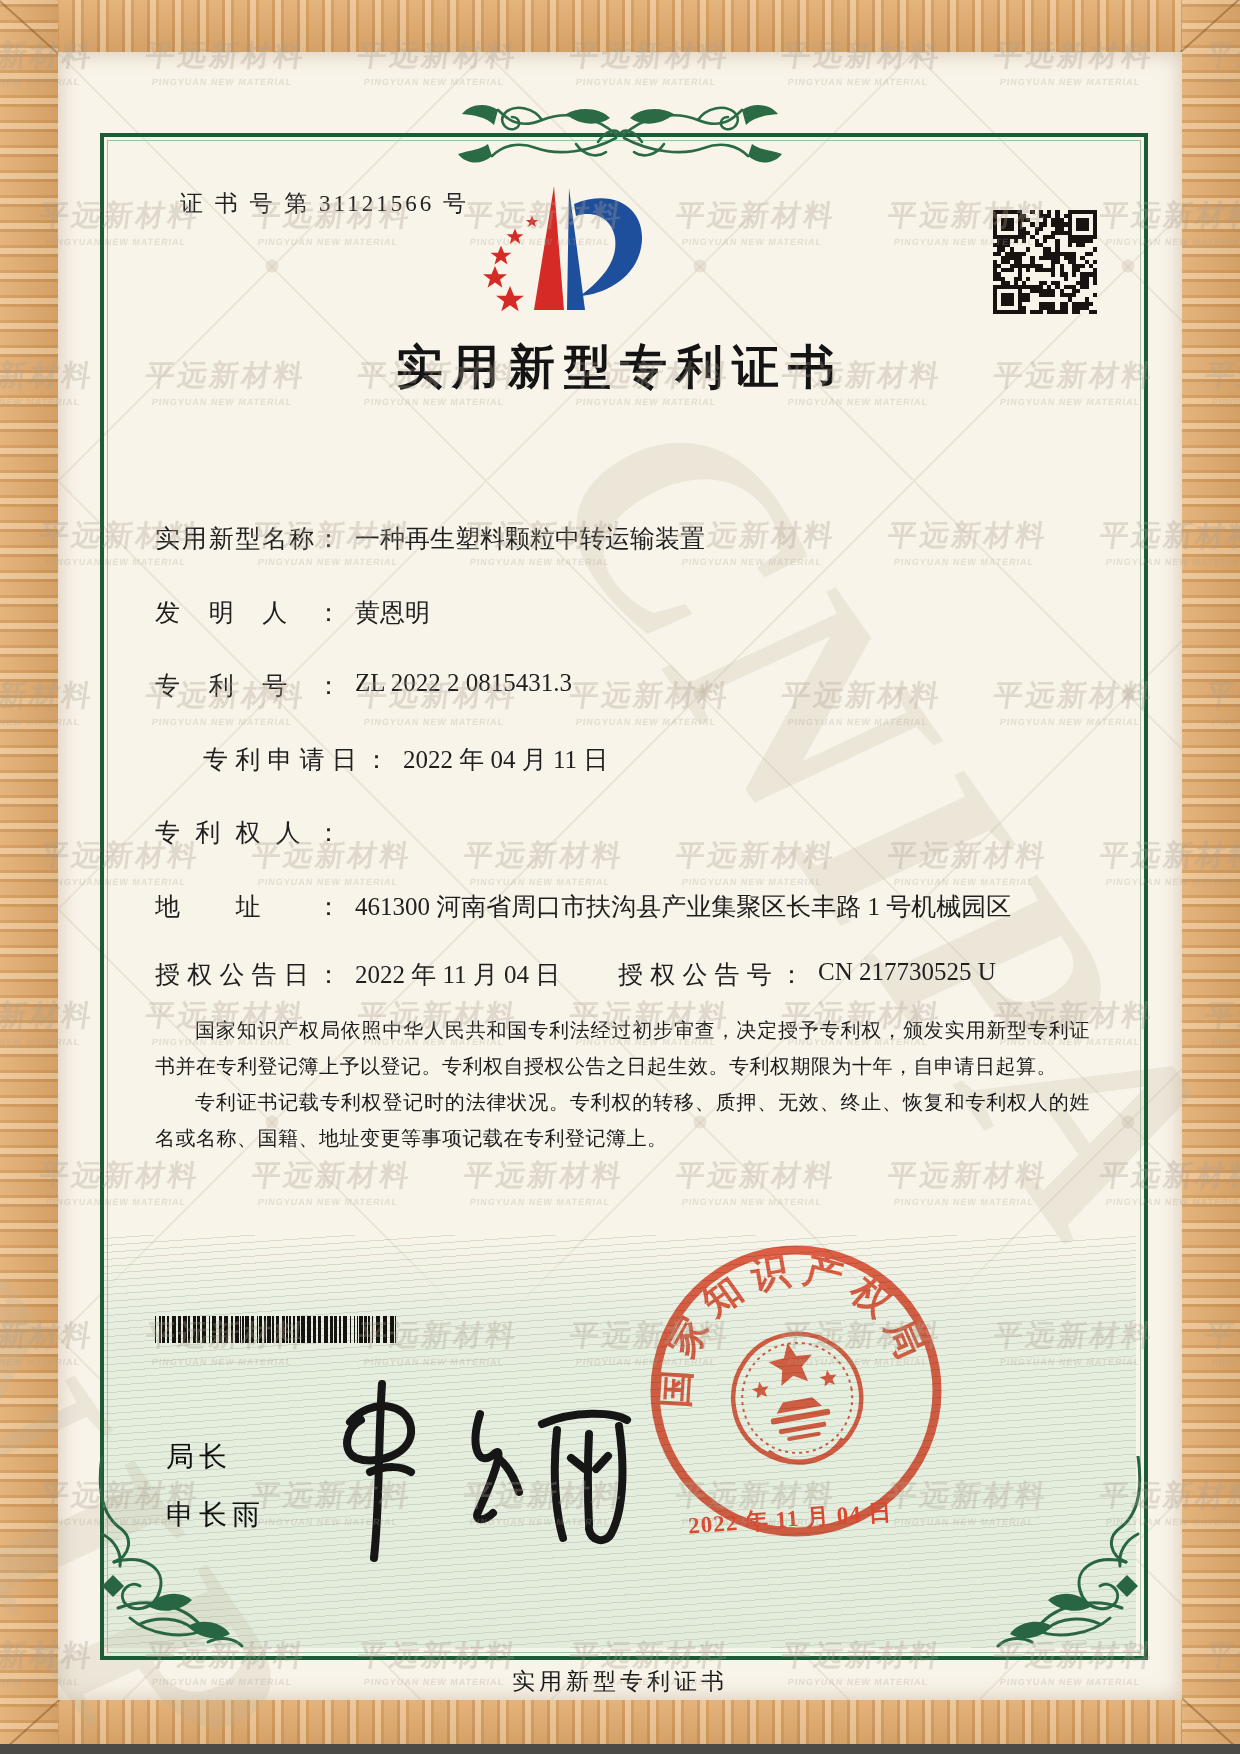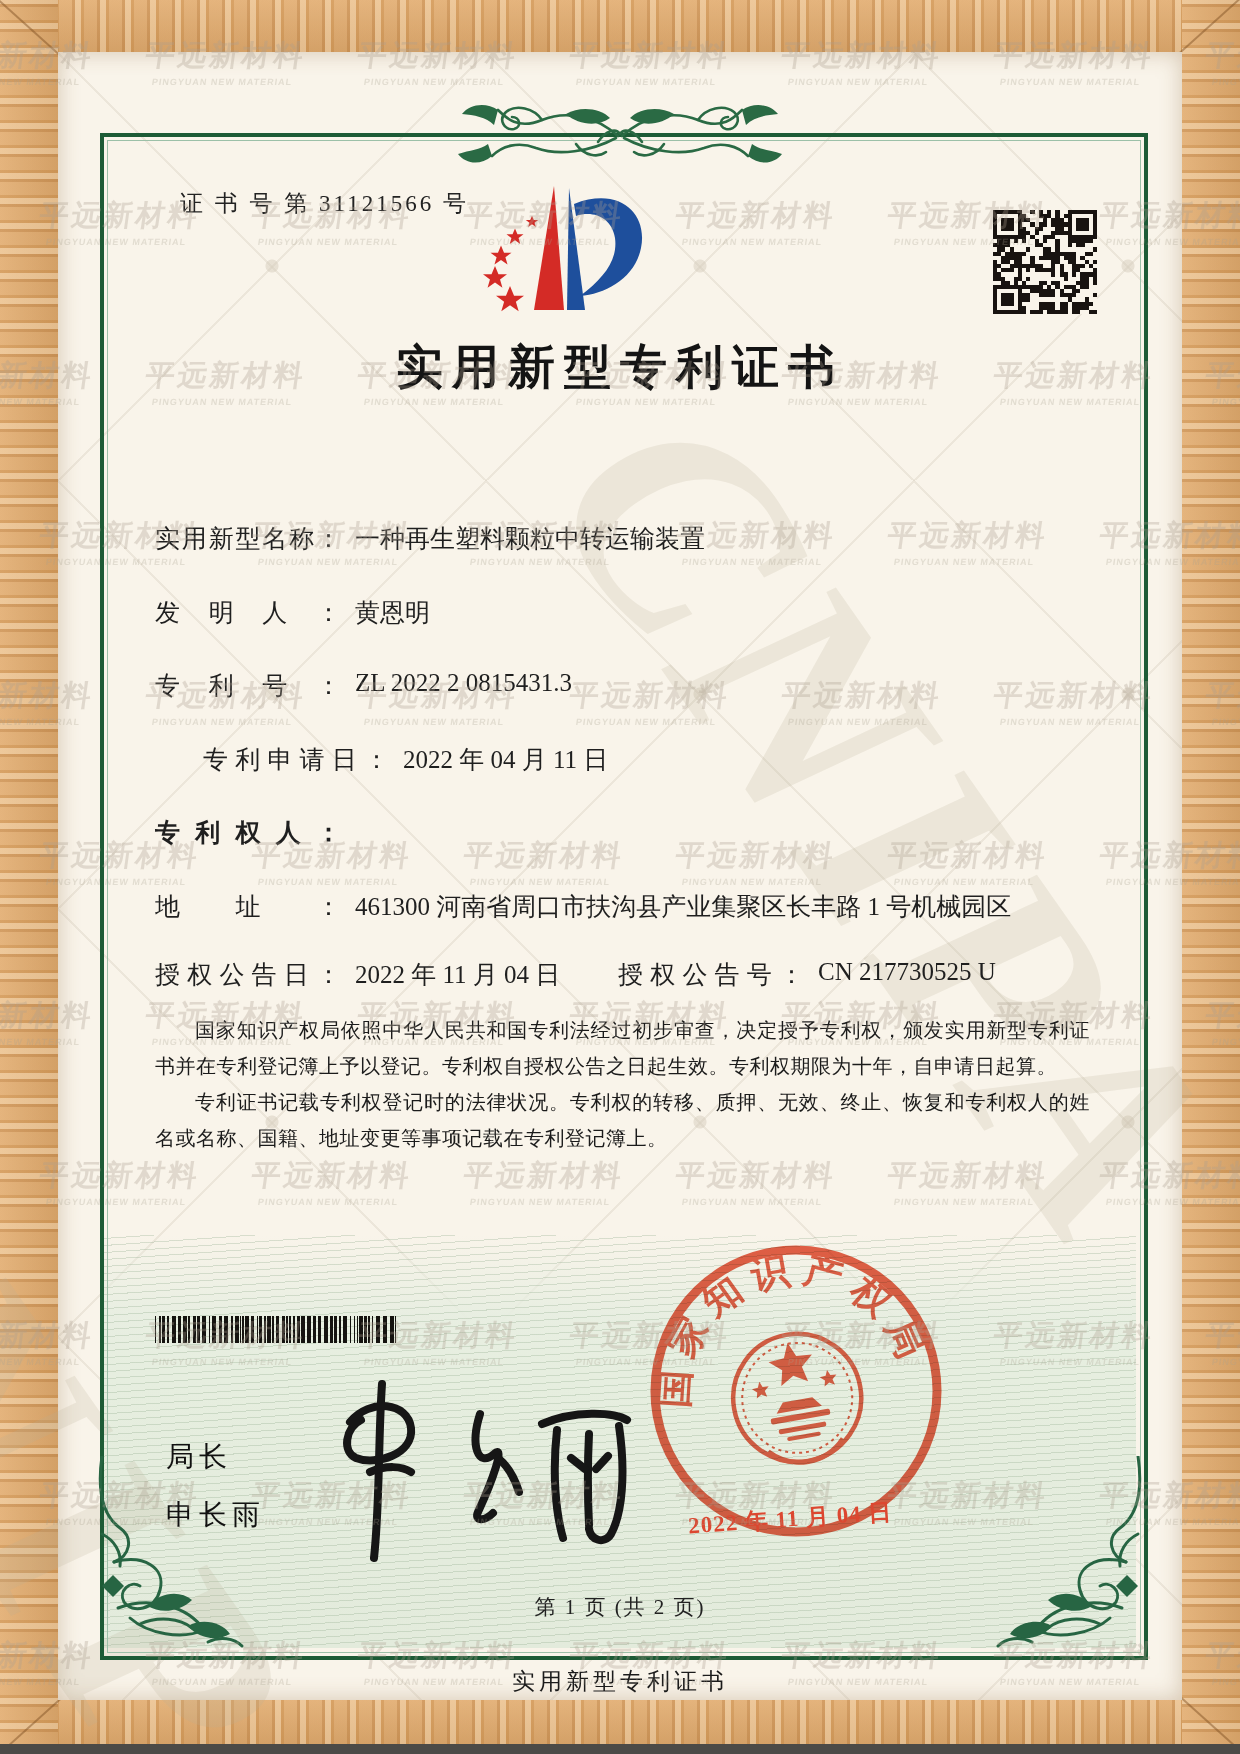--- a/index.html
+++ b/index.html
@@ -818,21 +818,21 @@
     <span class="field-value">一种再生塑料颗粒中转运输装置</span>
   </div>
   <div class="field-row" style="top:669px;">
     <span class="field-label">专利号：</span>
     <span class="field-value">ZL 2022 2 0815431.3</span>
   </div>
   <div class="field-row" style="top:743px;margin-left:48px;">
     <span class="field-label">专利申请日：</span>
     <span class="field-value">2022 年 04 月 11 日</span>
   </div>
-  <div class="field-row" style="top:816px;font-weight:bold;">
+  <div class="field-row" style="top:816px;">
     <span class="field-label">专利权人：</span>
   </div>
   <div class="field-row addr" style="top:890px;">
     <span class="field-label">地址：</span>
     <span class="field-value">461300 河南省周口市扶沟县产业集聚区长丰路 1 号机械园区</span>
   </div>
 
   <div class="grant-left">
     <span class="field-label">授权公告日：</span>
     <span class="field-value">2022 年 11 月 04 日</span>
@@ -886,21 +886,20 @@
           <rect x="129" y="188" width="48" height="5" rx="2"></rect>
           <path d="M130,172 l8,-10 30,0 8,10 Z"></path>
           <rect x="136" y="197" width="34" height="4" rx="2"></rect>
         </g>
         <path d="M115,208 A52,52 0 0 0 191,208" stroke-width="5"></path>
       </g>
     </g>
   </svg>
   <div class="seal-date">2022 年 11 月 04 日</div>
 
-  <div class="footer-page">第 1 页 (共 2 页)</div>
   <div class="cont-note">实用新型专利证书</div>
 
   <div class="wm-layer">
       <div class="wm" style="left: -90px; top: 36px;">
         <div class="wm-cn">平远新材料</div>
         <div class="wm-en">PINGYUAN NEW MATERIAL</div>
       </div>
       <div class="wm" style="left: 122px; top: 36px;">
         <div class="wm-cn">平远新材料</div>
         <div class="wm-en">PINGYUAN NEW MATERIAL</div>

